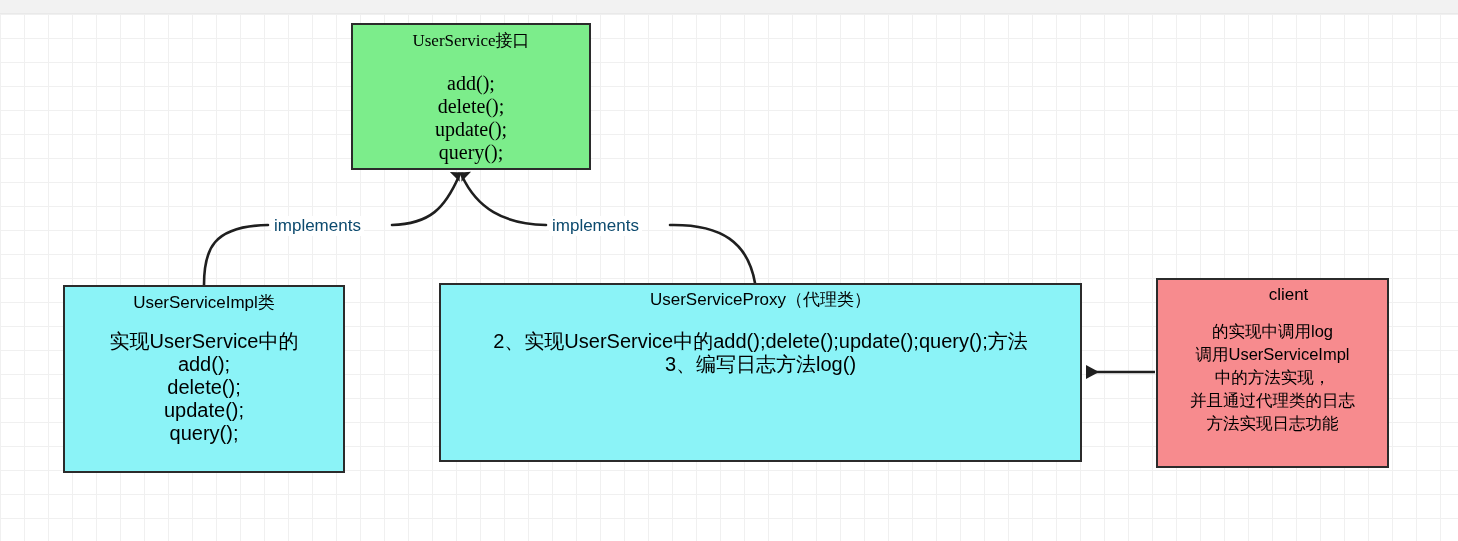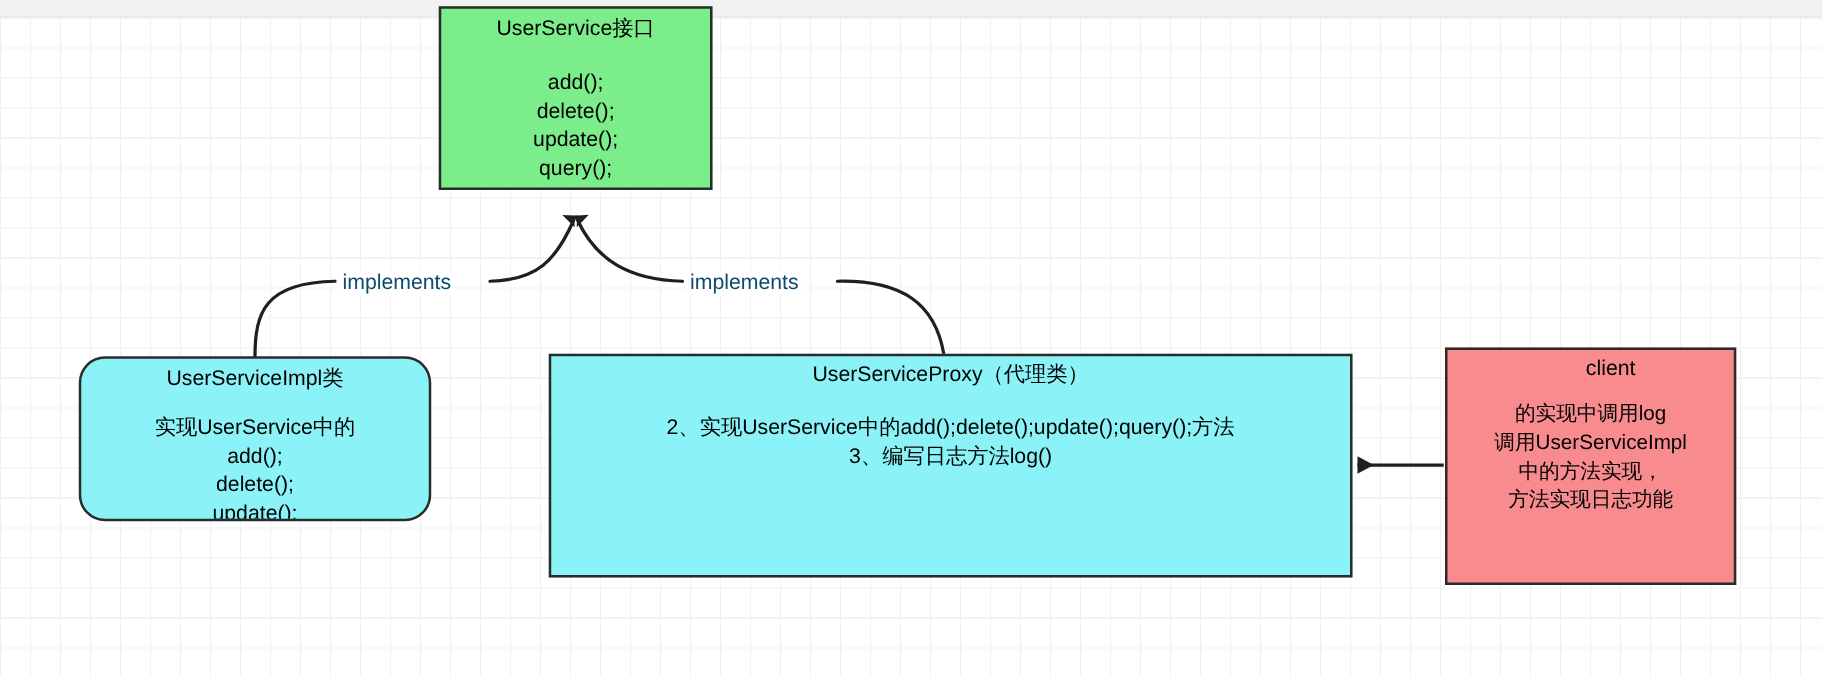--- a/index.html
+++ b/index.html
@@ -50,37 +50,37 @@
     color: #000000;
     overflow: hidden;
   }
   .node .title {
     font-size: 17px;
     line-height: 22px;
     margin-top: 5px;
     white-space: nowrap;
   }
   .node .body {
-    font-size: 17px;
+    font-size: 20px;
     line-height: 23px;
   }
   .node .body .line { white-space: nowrap; }
 
   #node-interface {
-    left: 351px; top: 5px;
-    width: 219px; height: 147px;
+    left: 351px; top: 23px;
+    width: 240px; height: 147px;
     background: #7ced8b;
+    font-family: Liberation Serif, serif;
   }
   #node-interface .body { margin-top: 20px; }
 
   #node-impl {
     left: 63px; top: 285px;
-    width: 282px; height: 132px;
+    width: 282px; height: 188px;
     background: #8bf3f7;
-    border-radius: 21px;
   }
   #node-impl .body { margin-top: 16px; }
 
   #node-proxy {
     left: 439px; top: 283px;
     width: 643px; height: 179px;
     background: #8bf3f7;
   }
   #node-proxy .title { margin-top: 4px; font-size: 17px; }
   #node-proxy .body { margin-top: 19px; }
@@ -166,20 +166,21 @@
       <div class="line">3、编写日志方法log()</div>
     </div>
   </div>
 
   <div class="node" id="node-client">
     <div class="title">client</div>
     <div class="body">
       <div class="line">的实现中调用log</div>
       <div class="line">调用UserServiceImpl</div>
       <div class="line">中的方法实现，</div>
+      <div class="line">并且通过代理类的日志</div>
       <div class="line">方法实现日志功能</div>
     </div>
   </div>
 
   <div class="edge-label" id="label-implements-left">implements</div>
   <div class="edge-label" id="label-implements-right">implements</div>
 
 </div>
 
 </body></html>

